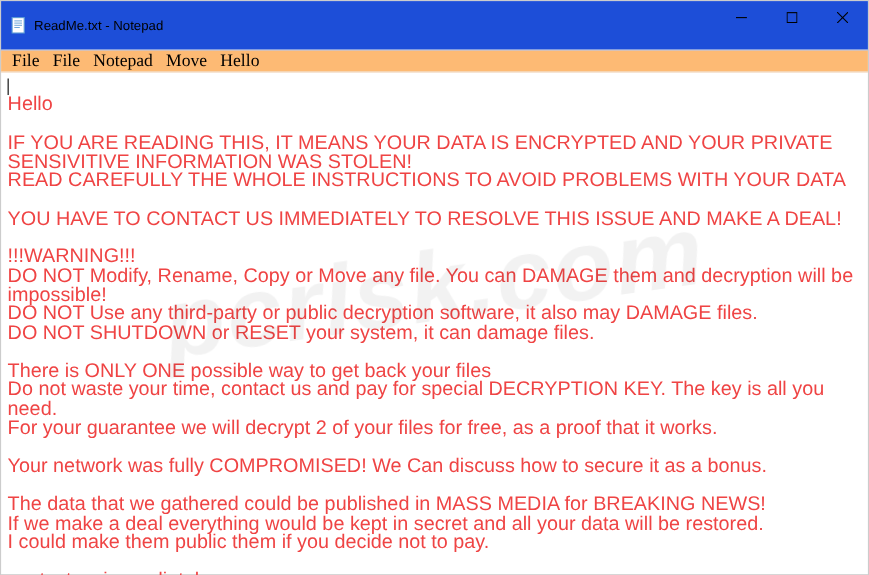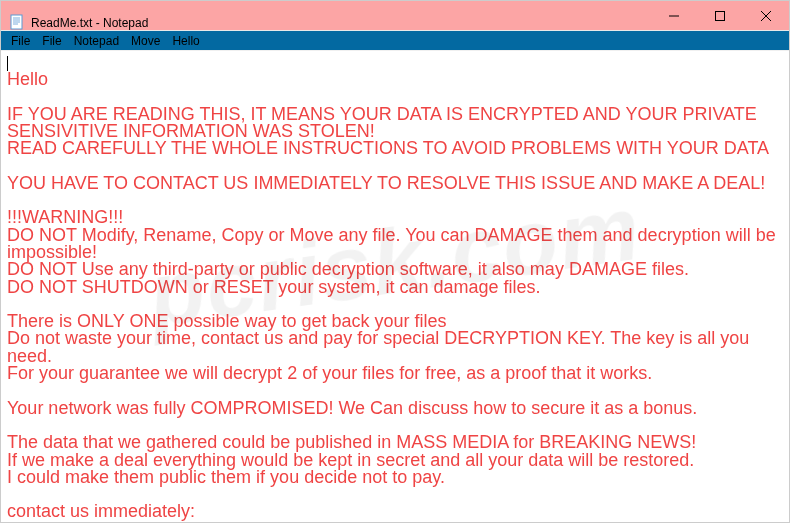--- a/index.html
+++ b/index.html
@@ -13,24 +13,24 @@
     }
     .window {
       width: 100%;
       height: 100%;
       border: 1px solid #ccc;
       display: flex;
       flex-direction: column;
       background: #fff;
     }
     .titlebar {
-      height: 30px;
-      background: #fca5a5;
+      height: 45px;
+      background: #1d4ed8;
       display: flex;
-      align-items: flex-end;
+      align-items: center;
       border-bottom: 1px solid #e8e8e8;
     }
     .titlebar-icon {
       width: 16px;
       height: 16px;
       margin-left: 8px;
       margin-right: 6px;
       display: flex;
       align-items: center;
       justify-content: center;
@@ -50,26 +50,27 @@
       display: flex;
       align-items: center;
       justify-content: center;
       font-family: "Segoe UI Symbol", sans-serif;
       font-size: 10px;
       color: #000;
       cursor: pointer;
     }
     .menubar {
       height: 20px;
-      background: #0369a1;
+      background: #fdba74;
       display: flex;
       align-items: center;
       padding-left: 4px;
-      font-size: 12px;
+      font-size: 16px;
       border-bottom: 1px solid #f0f0f0;
+      font-family: Liberation Serif, serif;
     }
     .menu-item {
       padding: 2px 6px;
       cursor: pointer;
     }
     .content {
       flex: 1;
       padding: 2px 6px;
       font-family: Liberation Sans, sans-serif;
       font-size: 18px;

